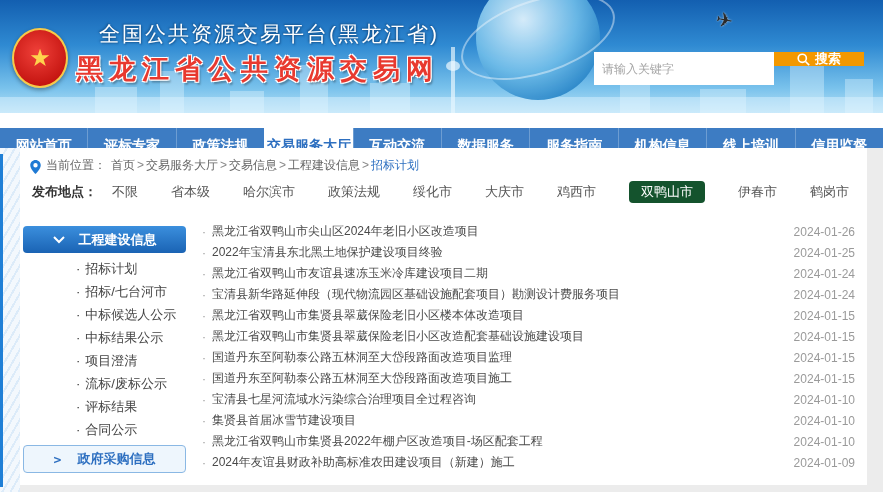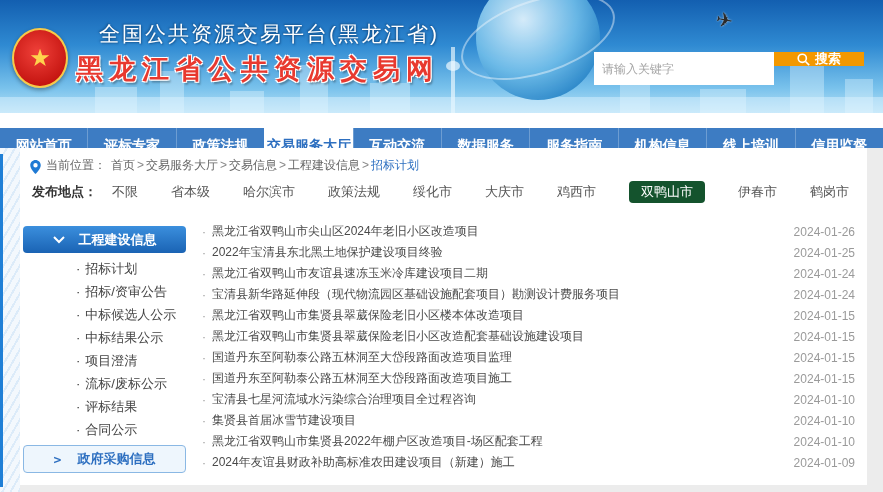--- a/index.html
+++ b/index.html
@@ -166,21 +166,21 @@
       <div class="content">
         <aside class="sidebar">
           <div class="side-header">
             <svg width="12" height="8" viewBox="0 0 12 8">
               <polyline points="1,1 6,6 11,1" fill="none" stroke="#fff" stroke-width="2"></polyline>
             </svg>
             <span>工程建设信息</span>
           </div>
           <ul class="side-items" id="side-items">
               <li><span class="dot">·</span><span>招标计划</span></li>
-              <li><span class="dot">·</span><span>招标/资审公告</span></li>
+              <li><span class="dot">·</span><span>招标/七台河市</span></li>
               <li><span class="dot">·</span><span>中标候选人公示</span></li>
               <li><span class="dot">·</span><span>中标结果公示</span></li>
               <li><span class="dot">·</span><span>项目澄清</span></li>
               <li><span class="dot">·</span><span>流标/废标公示</span></li>
               <li><span class="dot">·</span><span>评标结果</span></li>
               <li><span class="dot">·</span><span>合同公示</span></li>
             </ul>
           <div class="side-box">
             <span class="chev">&gt;</span>
             <span>政府采购信息</span>

